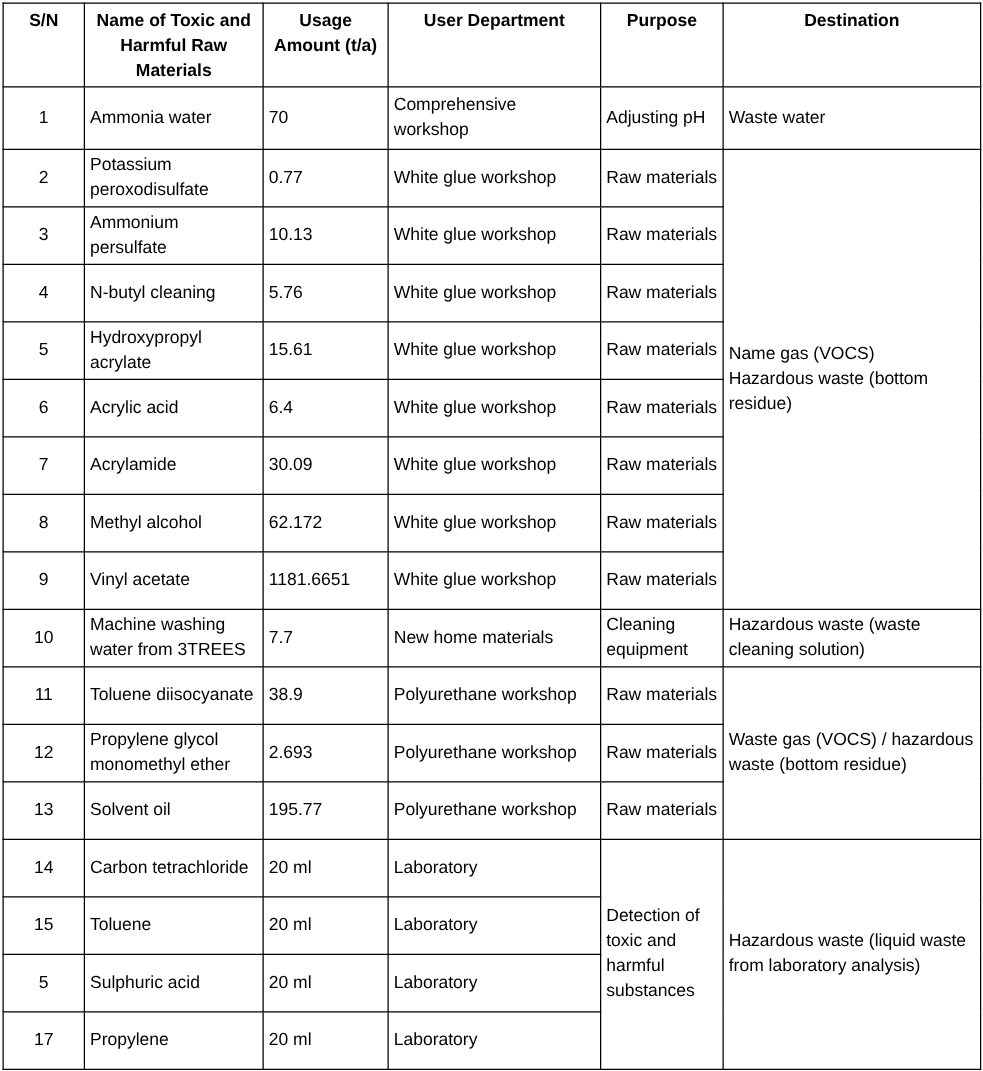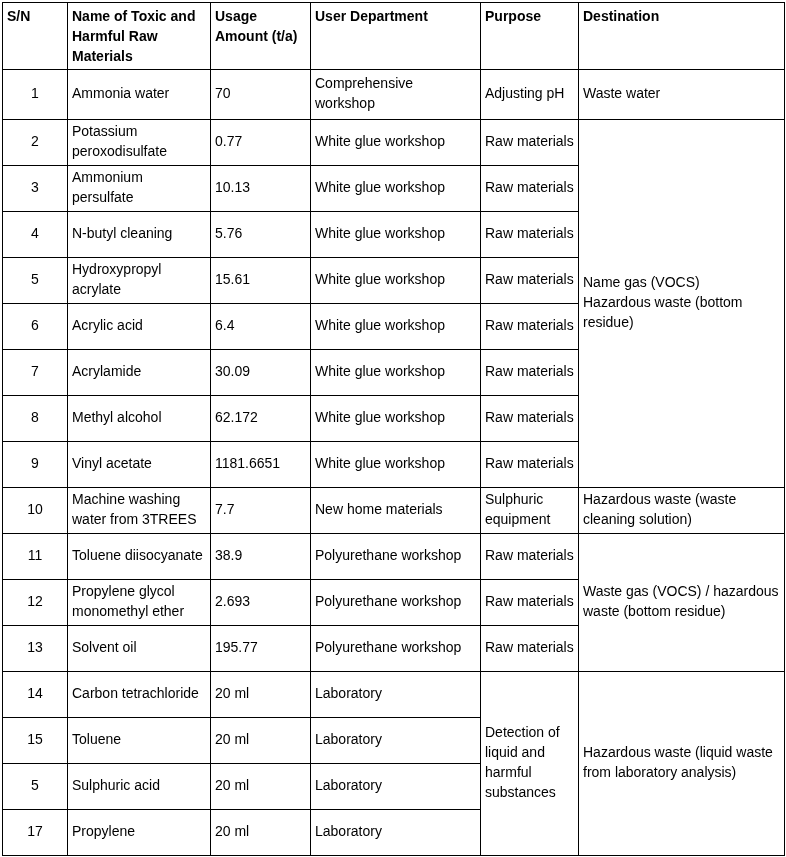--- a/index.html
+++ b/index.html
@@ -26,21 +26,21 @@
     border: 1px solid #000;
     font-size: 14px;
     line-height: 1.42;
     padding: 2px 4px;
     white-space: pre-line;
     overflow: hidden;
     word-wrap: break-word;
   }
   th {
     font-weight: bold;
-    text-align: left;
+    text-align: center;
     vertical-align: top;
     padding-top: 4px;
   }
   td {
     vertical-align: middle;
     text-align: left;
     font-weight: normal;
   }
   td.center {
     text-align: center;
@@ -144,21 +144,21 @@
         <td>Vinyl acetate</td>
         <td>1181.6651</td>
         <td>White glue workshop</td>
         <td>Raw materials</td>
       </tr>
       <tr>
         <td class="center">10</td>
         <td>Machine washing water from 3TREES</td>
         <td>7.7</td>
         <td>New home materials</td>
-        <td>Sulphuric equipment</td>
+        <td>Cleaning equipment</td>
         <td>Hazardous waste (waste cleaning solution)</td>
       </tr>
       <tr>
         <td class="center">11</td>
         <td>Toluene diisocyanate</td>
         <td>38.9</td>
         <td>Polyurethane workshop</td>
         <td>Raw materials</td>
         <td rowspan="3">Waste gas (VOCS) / hazardous waste (bottom residue)</td>
       </tr>
@@ -174,21 +174,21 @@
         <td>Solvent oil</td>
         <td>195.77</td>
         <td>Polyurethane workshop</td>
         <td>Raw materials</td>
       </tr>
       <tr>
         <td class="center">14</td>
         <td>Carbon tetrachloride</td>
         <td>20 ml</td>
         <td>Laboratory</td>
-        <td rowspan="4">Detection of liquid and harmful substances</td>
+        <td rowspan="4">Detection of toxic and harmful substances</td>
         <td rowspan="4">Hazardous waste (liquid waste from laboratory analysis)</td>
       </tr>
       <tr>
         <td class="center">15</td>
         <td>Toluene</td>
         <td>20 ml</td>
         <td>Laboratory</td>
       </tr>
       <tr>
         <td class="center">5</td>

